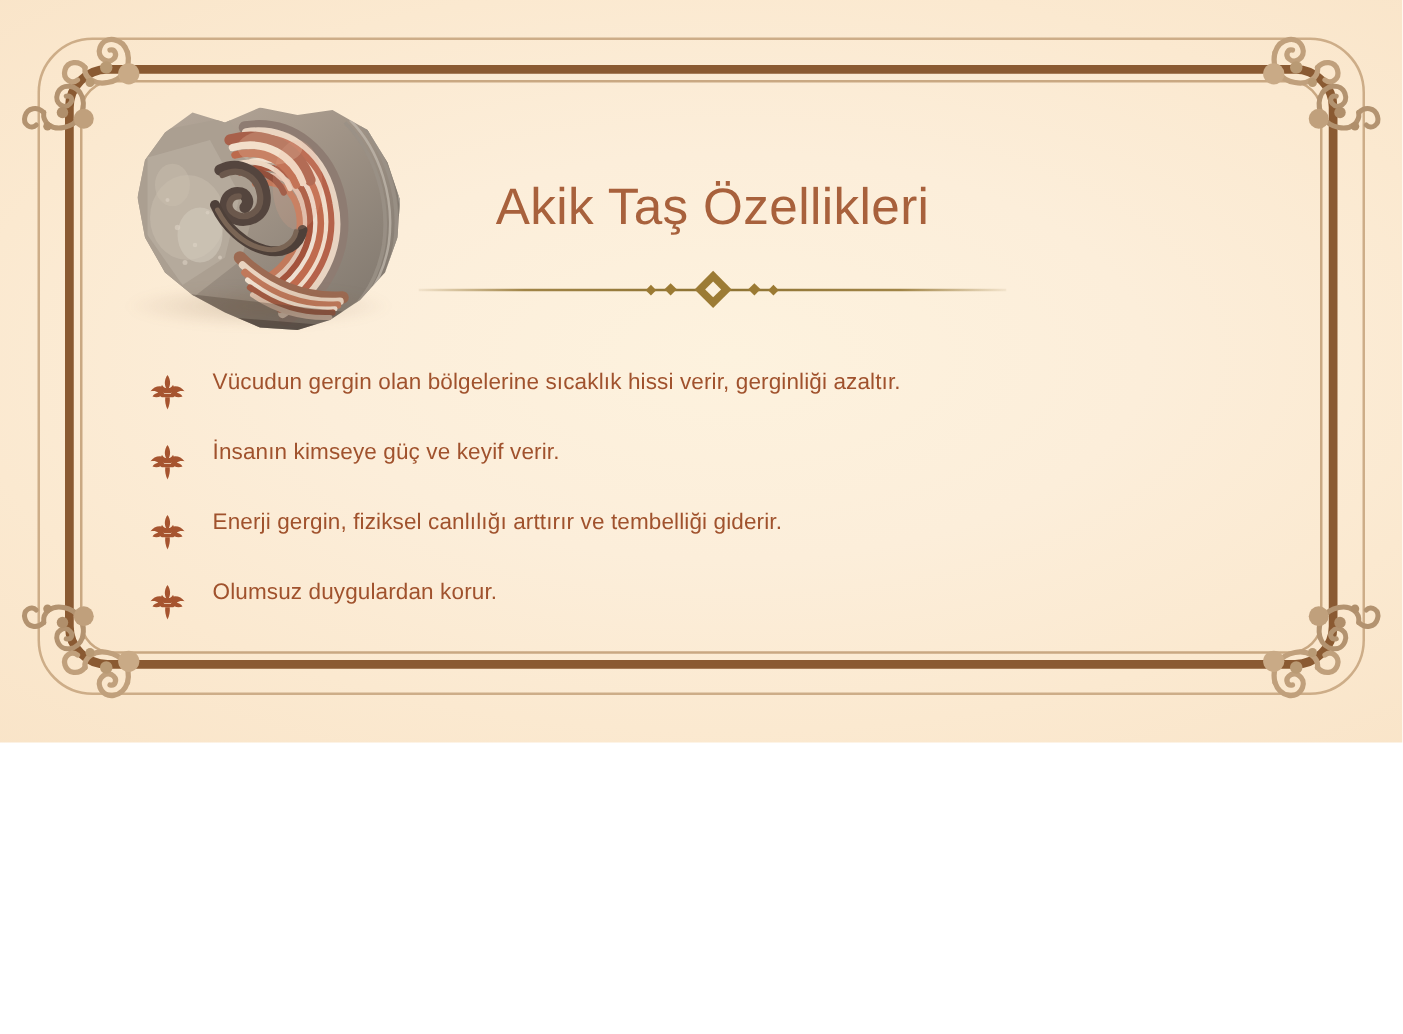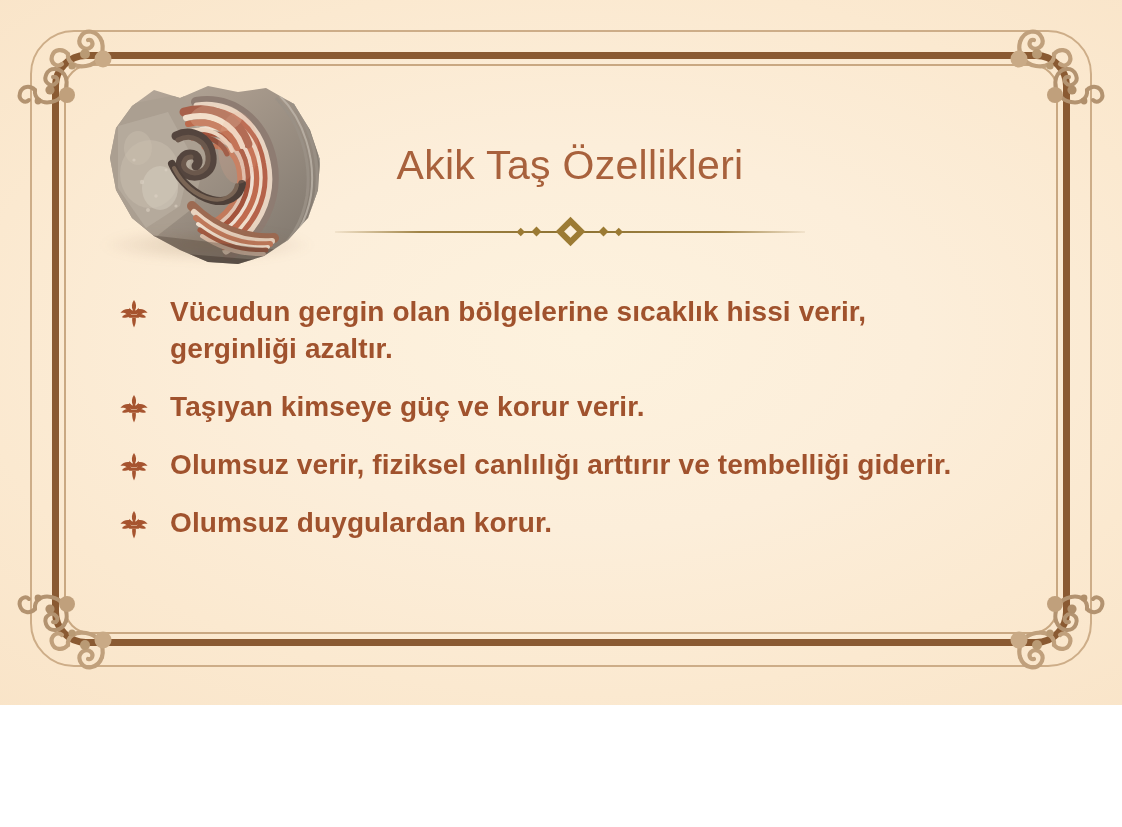--- a/index.html
+++ b/index.html
@@ -9,21 +9,21 @@
   body {
     width: 1122px;
     height: 827px;
     overflow: hidden;
     font-family: "Liberation Sans", sans-serif;
   }
 
   #card {
     position: relative;
     width: 1122px;
-    height: 705px;
+    height: 594px;
     background:
       radial-gradient(ellipse 78% 72% at 52% 48%,
         #fdf2de 0%,
         #fceeda 38%,
         #fbe9d0 70%,
         #f9e4c8 100%);
     overflow: hidden;
   }
 
   
@@ -165,22 +165,22 @@
   .li-bullet {
     flex: 0 0 auto;
     width: 32px;
     height: 30px;
     margin-top: 5px;
     margin-right: 20px;
   }
   .li-text {
     flex: 1 1 auto;
     font-family: "Liberation Sans", sans-serif;
-    font-size: 28px;
-    font-weight: 700;
+    font-size: 18px;
+    font-weight: 400;
     color: #a0522d;
     line-height: 1.32;
     letter-spacing: 0.1px;
   }
 </style>
 </head>
 <body>
 
 <div id="card">
 
@@ -416,21 +416,21 @@
                      C12,14.2 11.6,12.3 12.6,10.4 Z"></path>
             <path d="M19.4,10.4 C23.2,9.2 27.4,10.6 29.6,14 C27,13.4 25,13.8 23.4,15.2
                      C25.4,15.4 27,16.4 28,18.2 C24.6,19.6 21,18.6 18.6,15.8
                      C20,14.2 20.4,12.3 19.4,10.4 Z"></path>
             <rect x="10.4" y="16.1" width="11.2" height="2.6" rx="1.1"></rect>
             <path d="M14.2,18.8 L17.8,18.8 C18.2,22.4 17.4,25.8 16,28.6
                      C14.6,25.8 13.8,22.4 14.2,18.8 Z"></path>
           </g>
         </svg>
       </span>
-      <span class="li-text">Taşıyan kimseye güç ve korur verir.</span>
+      <span class="li-text">İnsanın kimseye güç ve keyif verir.</span>
     </div>
 
     <div class="li">
       <span class="li-bullet">
         <svg viewBox="0 0 32 30" width="32" height="30" aria-hidden="true">
           <g fill="#a6542f">
             <path d="M16,1 C13.6,4.4 13.2,8.2 15,11.6 C13.4,11.2 12.2,10.2 11.6,8.8
                      C10.2,11.4 11,14.2 13.4,15.6 L18.6,15.6 C21,14.2 21.8,11.4 20.4,8.8
                      C19.8,10.2 18.6,11.2 17,11.6 C18.8,8.2 18.4,4.4 16,1 Z"></path>
             <path d="M12.6,10.4 C8.8,9.2 4.6,10.6 2.4,14 C5,13.4 7,13.8 8.6,15.2
@@ -438,21 +438,21 @@
                      C12,14.2 11.6,12.3 12.6,10.4 Z"></path>
             <path d="M19.4,10.4 C23.2,9.2 27.4,10.6 29.6,14 C27,13.4 25,13.8 23.4,15.2
                      C25.4,15.4 27,16.4 28,18.2 C24.6,19.6 21,18.6 18.6,15.8
                      C20,14.2 20.4,12.3 19.4,10.4 Z"></path>
             <rect x="10.4" y="16.1" width="11.2" height="2.6" rx="1.1"></rect>
             <path d="M14.2,18.8 L17.8,18.8 C18.2,22.4 17.4,25.8 16,28.6
                      C14.6,25.8 13.8,22.4 14.2,18.8 Z"></path>
           </g>
         </svg>
       </span>
-      <span class="li-text">Olumsuz verir, fiziksel canlılığı arttırır ve tembelliği giderir.</span>
+      <span class="li-text">Enerji gergin, fiziksel canlılığı arttırır ve tembelliği giderir.</span>
     </div>
 
 
 
     <div class="li">
       <span class="li-bullet">
         <svg viewBox="0 0 32 30" width="32" height="30" aria-hidden="true">
           <g fill="#a6542f">
             <path d="M16,1 C13.6,4.4 13.2,8.2 15,11.6 C13.4,11.2 12.2,10.2 11.6,8.8
                      C10.2,11.4 11,14.2 13.4,15.6 L18.6,15.6 C21,14.2 21.8,11.4 20.4,8.8

